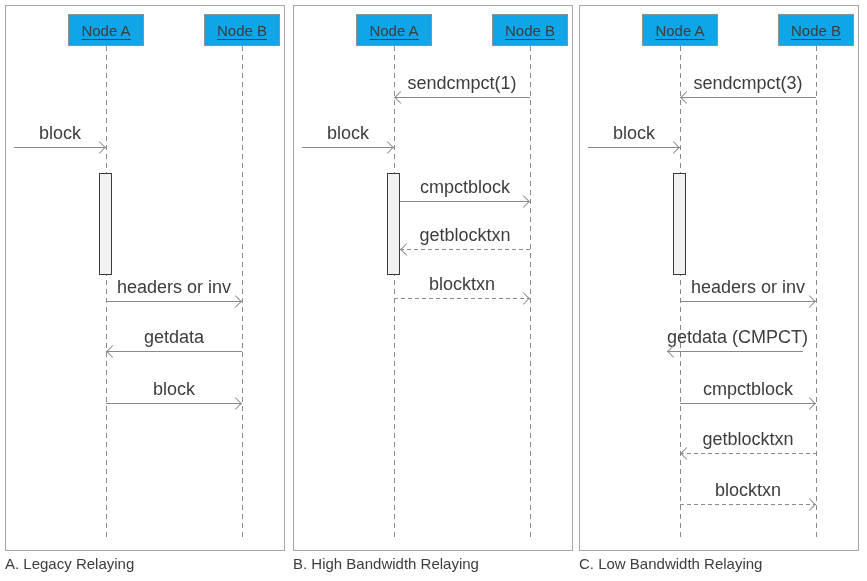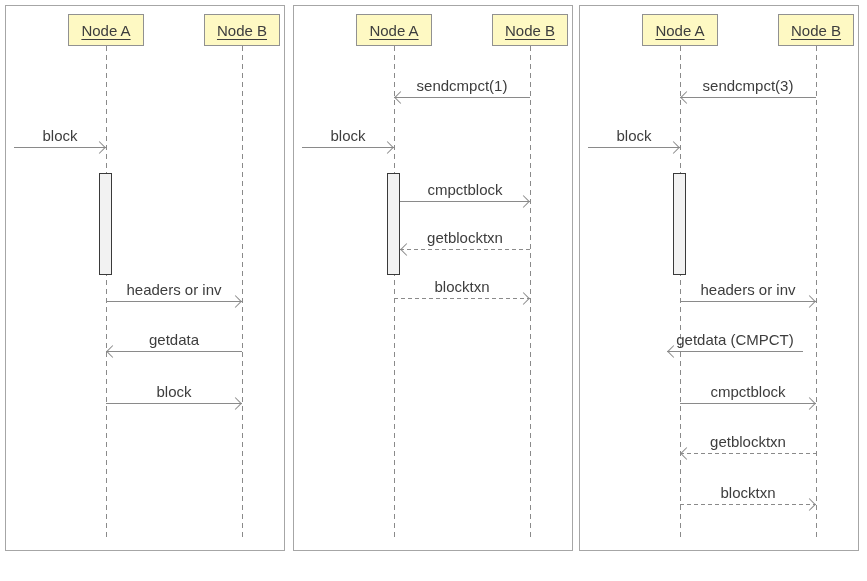--- a/index.html
+++ b/index.html
@@ -24,21 +24,21 @@
   .caption {
     margin-top: 4px;
     font-size: 15px;
     color: #3d3d3d;
     white-space: nowrap;
   }
   .node-box {
     position: absolute; top: 8px;
     width: 74px; height: 30px;
     border: 1px solid #919191;
-    background: #fef9c3;
+    background: #0ea5e9;
     display: flex; align-items: center; justify-content: center;
     font-size: 15px;
     z-index: 3;
   }
   .node-box span { text-decoration: underline; text-underline-offset: 3px; white-space: nowrap; }
   .node-a { left: 62px; }
   .node-b { left: 198px; align-items: center; }
   .lifeline {
     position: absolute; top: 40px; height: 495px; width: 1px;
     background: repeating-linear-gradient(to bottom, #8a8a8a 0 5px, transparent 5px 9px);
@@ -56,21 +56,21 @@
   .msg {
     position: absolute; height: 1px;
     background: #8a8a8a;
     z-index: 1;
   }
   .msg.dashed {
     background: repeating-linear-gradient(to right, #8a8a8a 0 4px, transparent 4px 7px);
   }
   .msg .lbl {
     position: absolute; bottom: 4px; left: 0; right: 0;
-    text-align: center; font-size: 15px; color: #3d3d3d;
+    text-align: center; font-size: 18px; color: #3d3d3d;
     white-space: nowrap;
   }
   .head {
     position: absolute; width: 8px; height: 8px; top: -4px;
     border-top: 1.5px solid #8a8a8a; border-right: 1.5px solid #8a8a8a;
     background: transparent;
   }
   .head.right { right: 2px; transform: rotate(45deg); }
   .head.left  { left: 2px;  transform: rotate(225deg); }
 </style>
@@ -102,20 +102,21 @@
       </div>
       <div class="msg" style="top:345px; left:100px; width:136px;text-decoration:underline;">
         <span class="lbl">getdata</span>
         <span class="head left"></span>
       </div>
       <div class="msg" style="top:397px; left:100px; width:136px;">
         <span class="lbl">block</span>
         <span class="head right"></span>
       </div>
     </div>
+    <div class="caption">A. Legacy Relaying</div>
   </div>
 
   <div class="panel-col p1">
     <div class="panel-box">
       <div class="node-box node-a">
         <span>Node A</span>
       </div>
       <div class="node-box node-b">
         <span>Node B</span>
       </div>
@@ -137,20 +138,21 @@
       </div>
       <div class="msg dashed" style="top:243px; left:106px; width:130px;">
         <span class="lbl">getblocktxn</span>
         <span class="head left"></span>
       </div>
       <div class="msg dashed" style="top:292px; left:100px; width:136px;">
         <span class="lbl">blocktxn</span>
         <span class="head right"></span>
       </div>
     </div>
+    <div class="caption">B. High Bandwidth Relaying</div>
   </div>
 
   <div class="panel-col p2">
     <div class="panel-box">
       <div class="node-box node-a">
         <span>Node A</span>
       </div>
       <div class="node-box node-b">
         <span>Node B</span>
       </div>
@@ -180,15 +182,16 @@
       </div>
       <div class="msg dashed" style="top:447px; left:100px; width:136px;">
         <span class="lbl">getblocktxn</span>
         <span class="head left"></span>
       </div>
       <div class="msg dashed" style="top:498px; left:100px; width:136px;">
         <span class="lbl">blocktxn</span>
         <span class="head right"></span>
       </div>
     </div>
+    <div class="caption">C. Low Bandwidth Relaying</div>
   </div>
 
 </div>
 
 </body></html>

